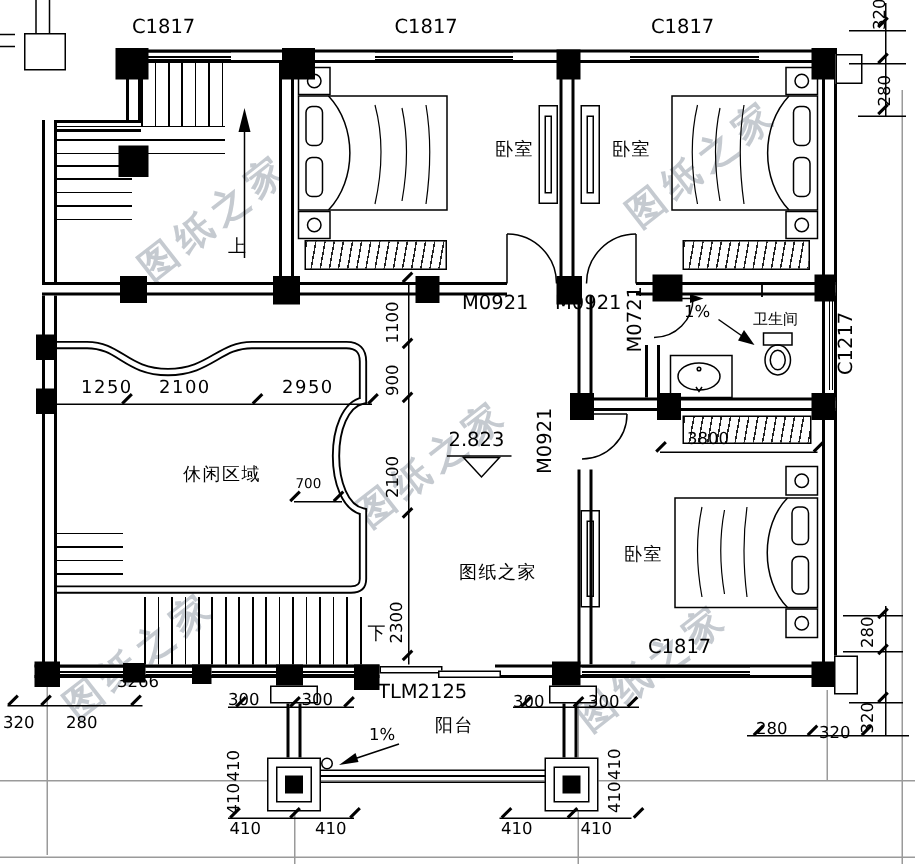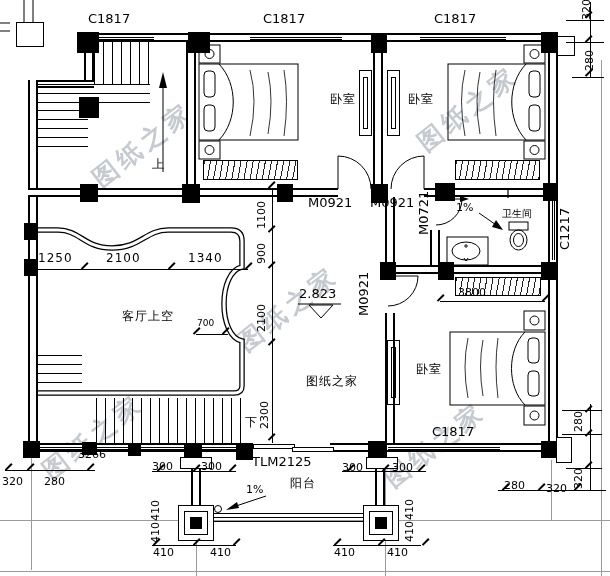--- a/index.html
+++ b/index.html
@@ -308,33 +308,33 @@
   <span class="t tl" style="left:308px;top:196px">M0921</span>
   <span class="t tl" style="left:370px;top:196px">M0921</span>
   <span class="t tl tv" style="left:417px;top:235px">M0721</span>
   <span class="t tl tv" style="left:357px;top:316px">M0921</span>
   <span class="t tl" style="left:252px;top:455px">TLM2125</span>
 
   <span class="t tc" style="left:330px;top:93px">卧室</span>
   <span class="t tc" style="left:408px;top:93px">卧室</span>
   <span class="t tc" style="left:416px;top:363px">卧室</span>
   <span class="t" style="left:502px;top:208px;font-size:10px">卫生间</span>
-  <span class="t tc" style="left:122px;top:310px">客厅上空</span>
+  <span class="t tc" style="left:122px;top:310px">休闲区域</span>
   <span class="t tc" style="left:306px;top:375px">图纸之家</span>
   <span class="t tc" style="left:290px;top:477px">阳台</span>
   <span class="t tc" style="left:152px;top:158px">上</span>
   <span class="t tc" style="left:245px;top:416px">下</span>
 
   <span class="t tl" style="left:299px;top:287px">2.823</span>
   <span class="t" style="left:456px;top:202px">1%</span>
   <span class="t" style="left:246px;top:484px">1%</span>
 
-  <span class="t tc" style="left:38px;top:252px">1250</span>
+  <span class="t tc" style="left:54px;top:252px">1250</span>
   <span class="t tc" style="left:106px;top:252px">2100</span>
-  <span class="t tc" style="left:188px;top:252px">1340</span>
+  <span class="t tc" style="left:188px;top:252px">2950</span>
   <span class="t ts" style="left:197px;top:319px">700</span>
   <span class="t tv" style="left:256px;top:229px">1100</span>
   <span class="t tv" style="left:256px;top:264px">900</span>
   <span class="t tv" style="left:256px;top:332px">2100</span>
   <span class="t tv" style="left:259px;top:429px">2300</span>
   <span class="t" style="left:458px;top:287px">3800</span>
   <span class="t tv" style="left:581px;top:20px">320</span>
   <span class="t tv" style="left:584px;top:71px">280</span>
   <span class="t tv" style="left:573px;top:432px">280</span>
   <span class="t tv" style="left:573px;top:489px">320</span>

